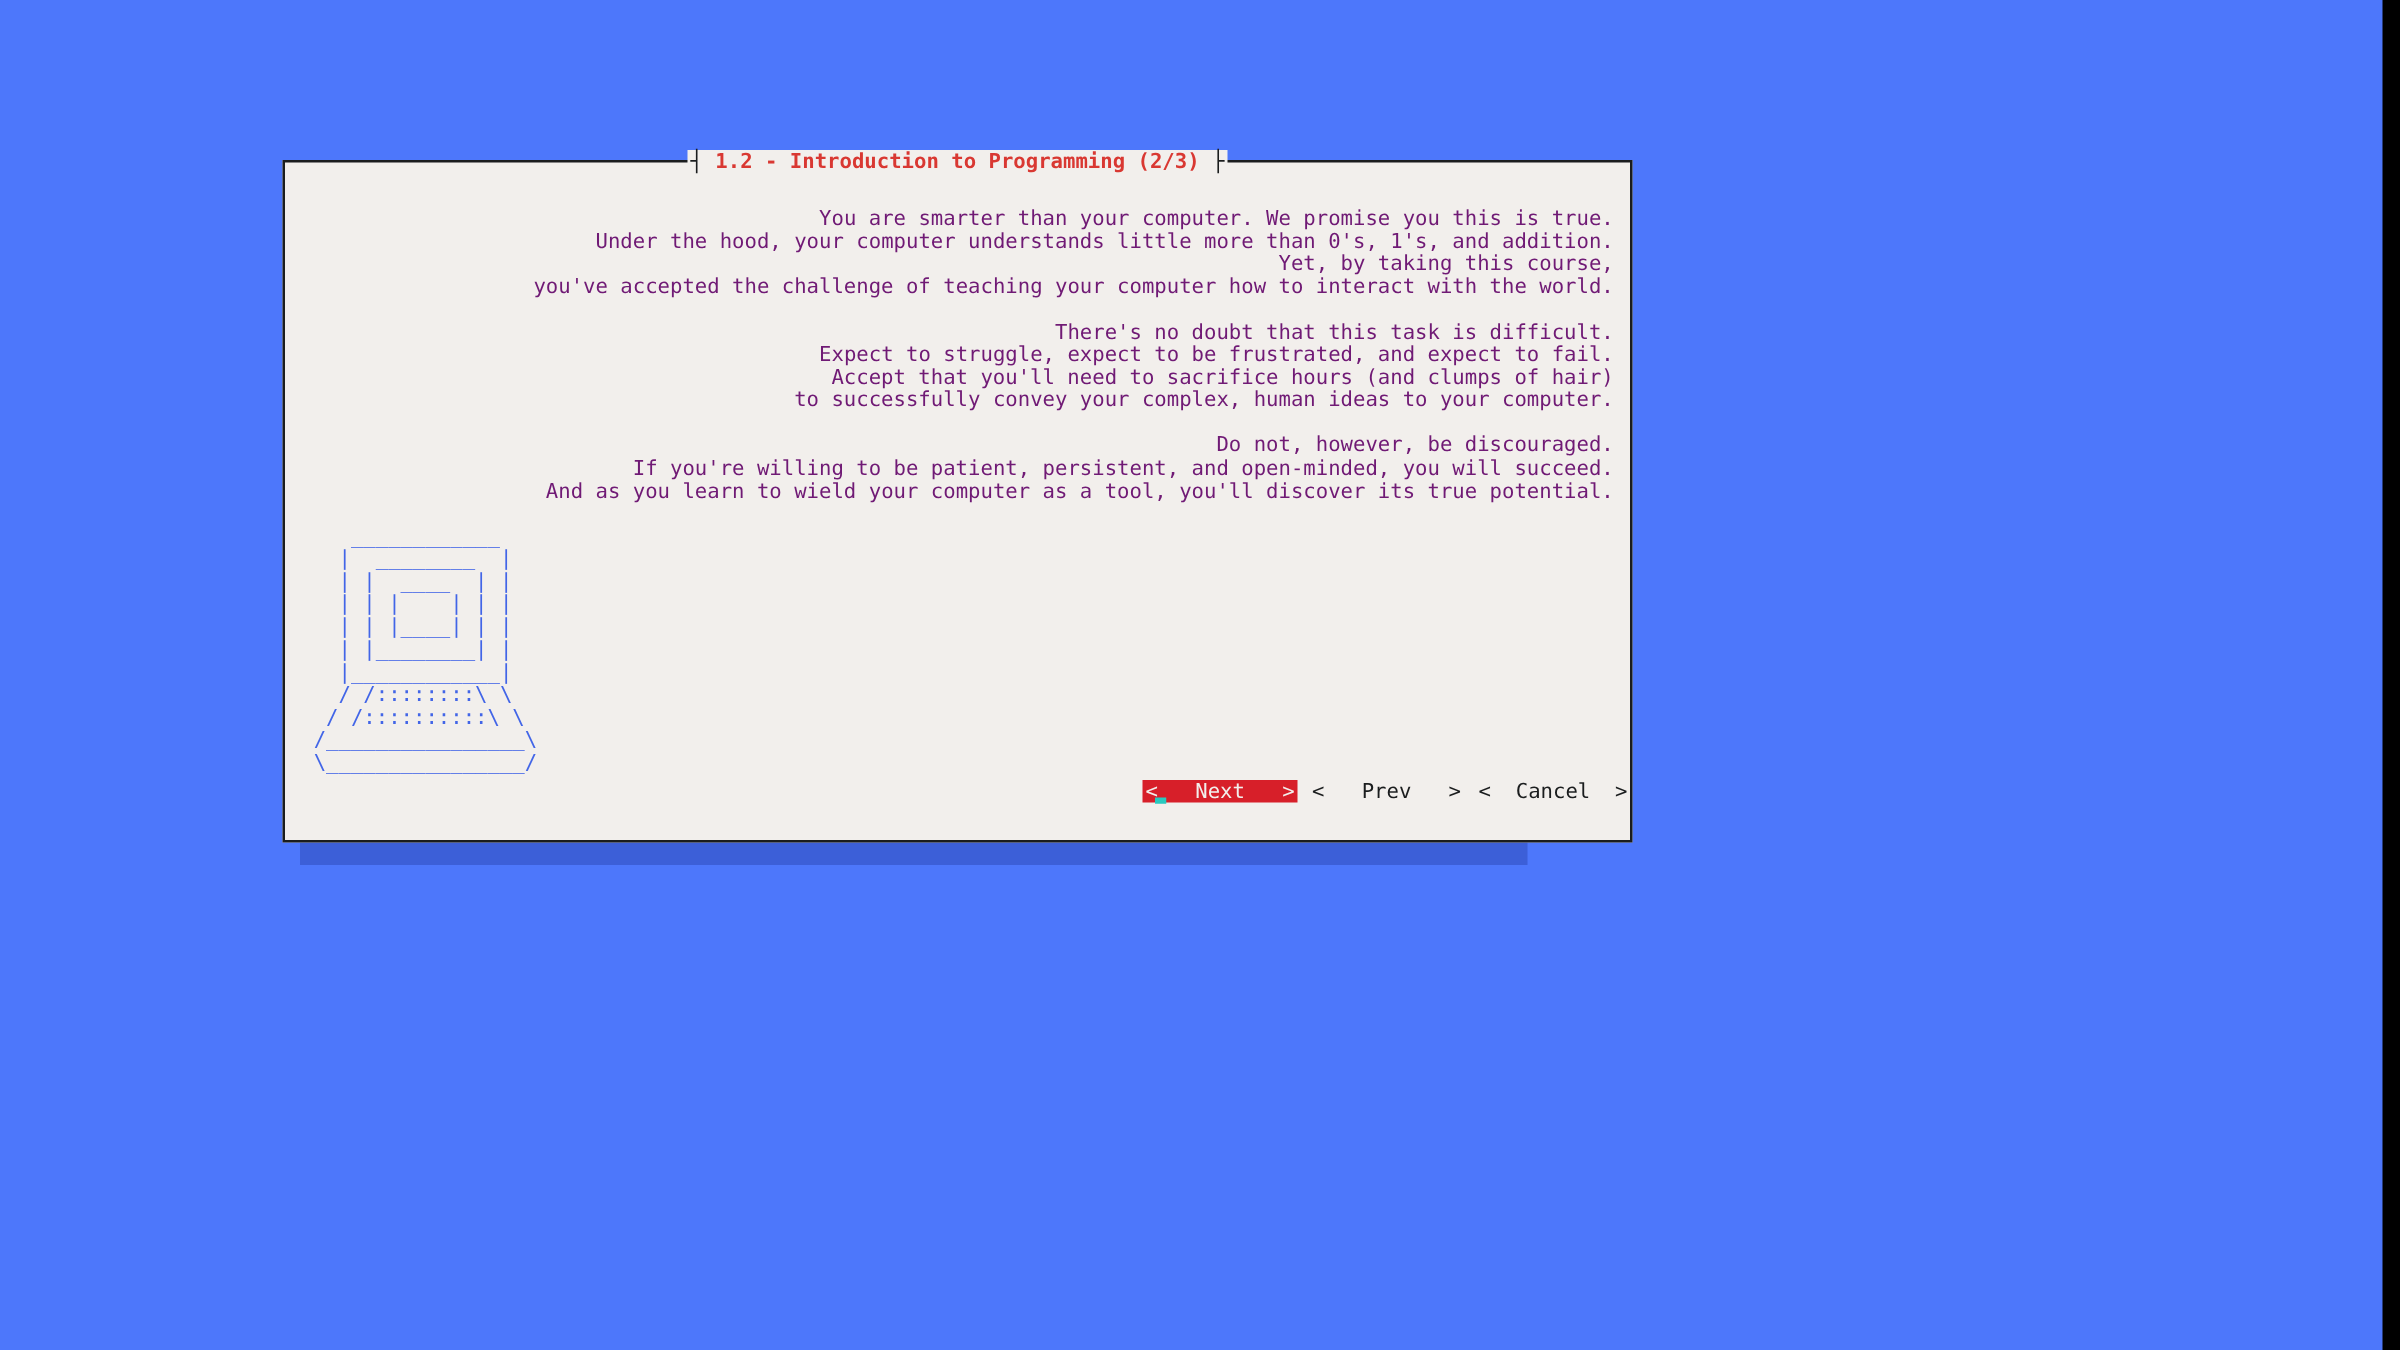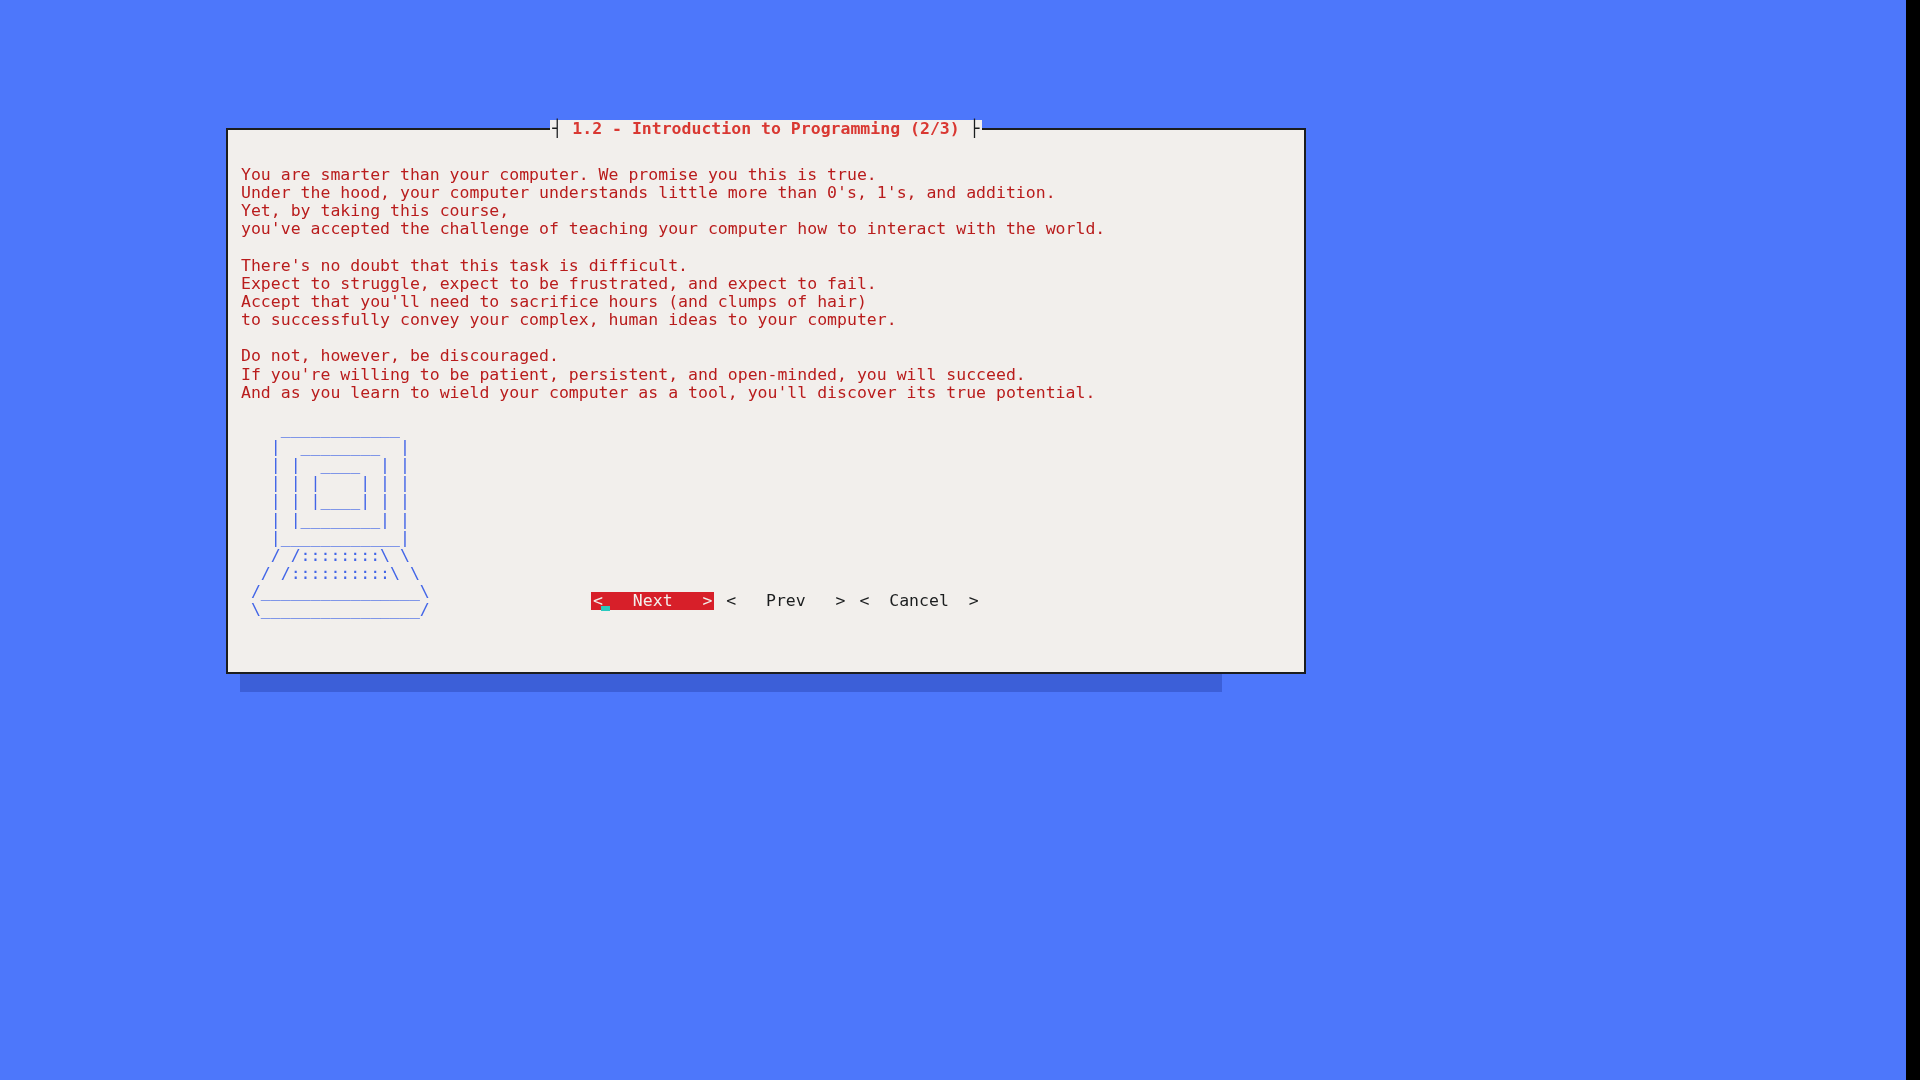--- a/index.html
+++ b/index.html
@@ -48,32 +48,33 @@
   }
   .title-pipe {
     color: #1b1d1e;
   }
   .title-text {
     color: #d93832;
     font-weight: bold;
   }
   .content {
     white-space: pre;
-    color: #b91c1c;
+    color: #701a75;
+    text-align: right;
   }
   .ascii {
     white-space: pre;
     color: #4265e7;
     margin-top: 18px;
   }
   .buttons {
     position: absolute;
     left: 0; right: 0;
-    bottom: 44px;
-    text-align: center;
+    bottom: 12px;
+    text-align: right;
     white-space: pre;
   }
   .btn {
     display: inline-block;
     padding: 0 2px;
     cursor: pointer;
   }
   .btn-selected {
     background: #d71f29;
     color: #f2efec;

